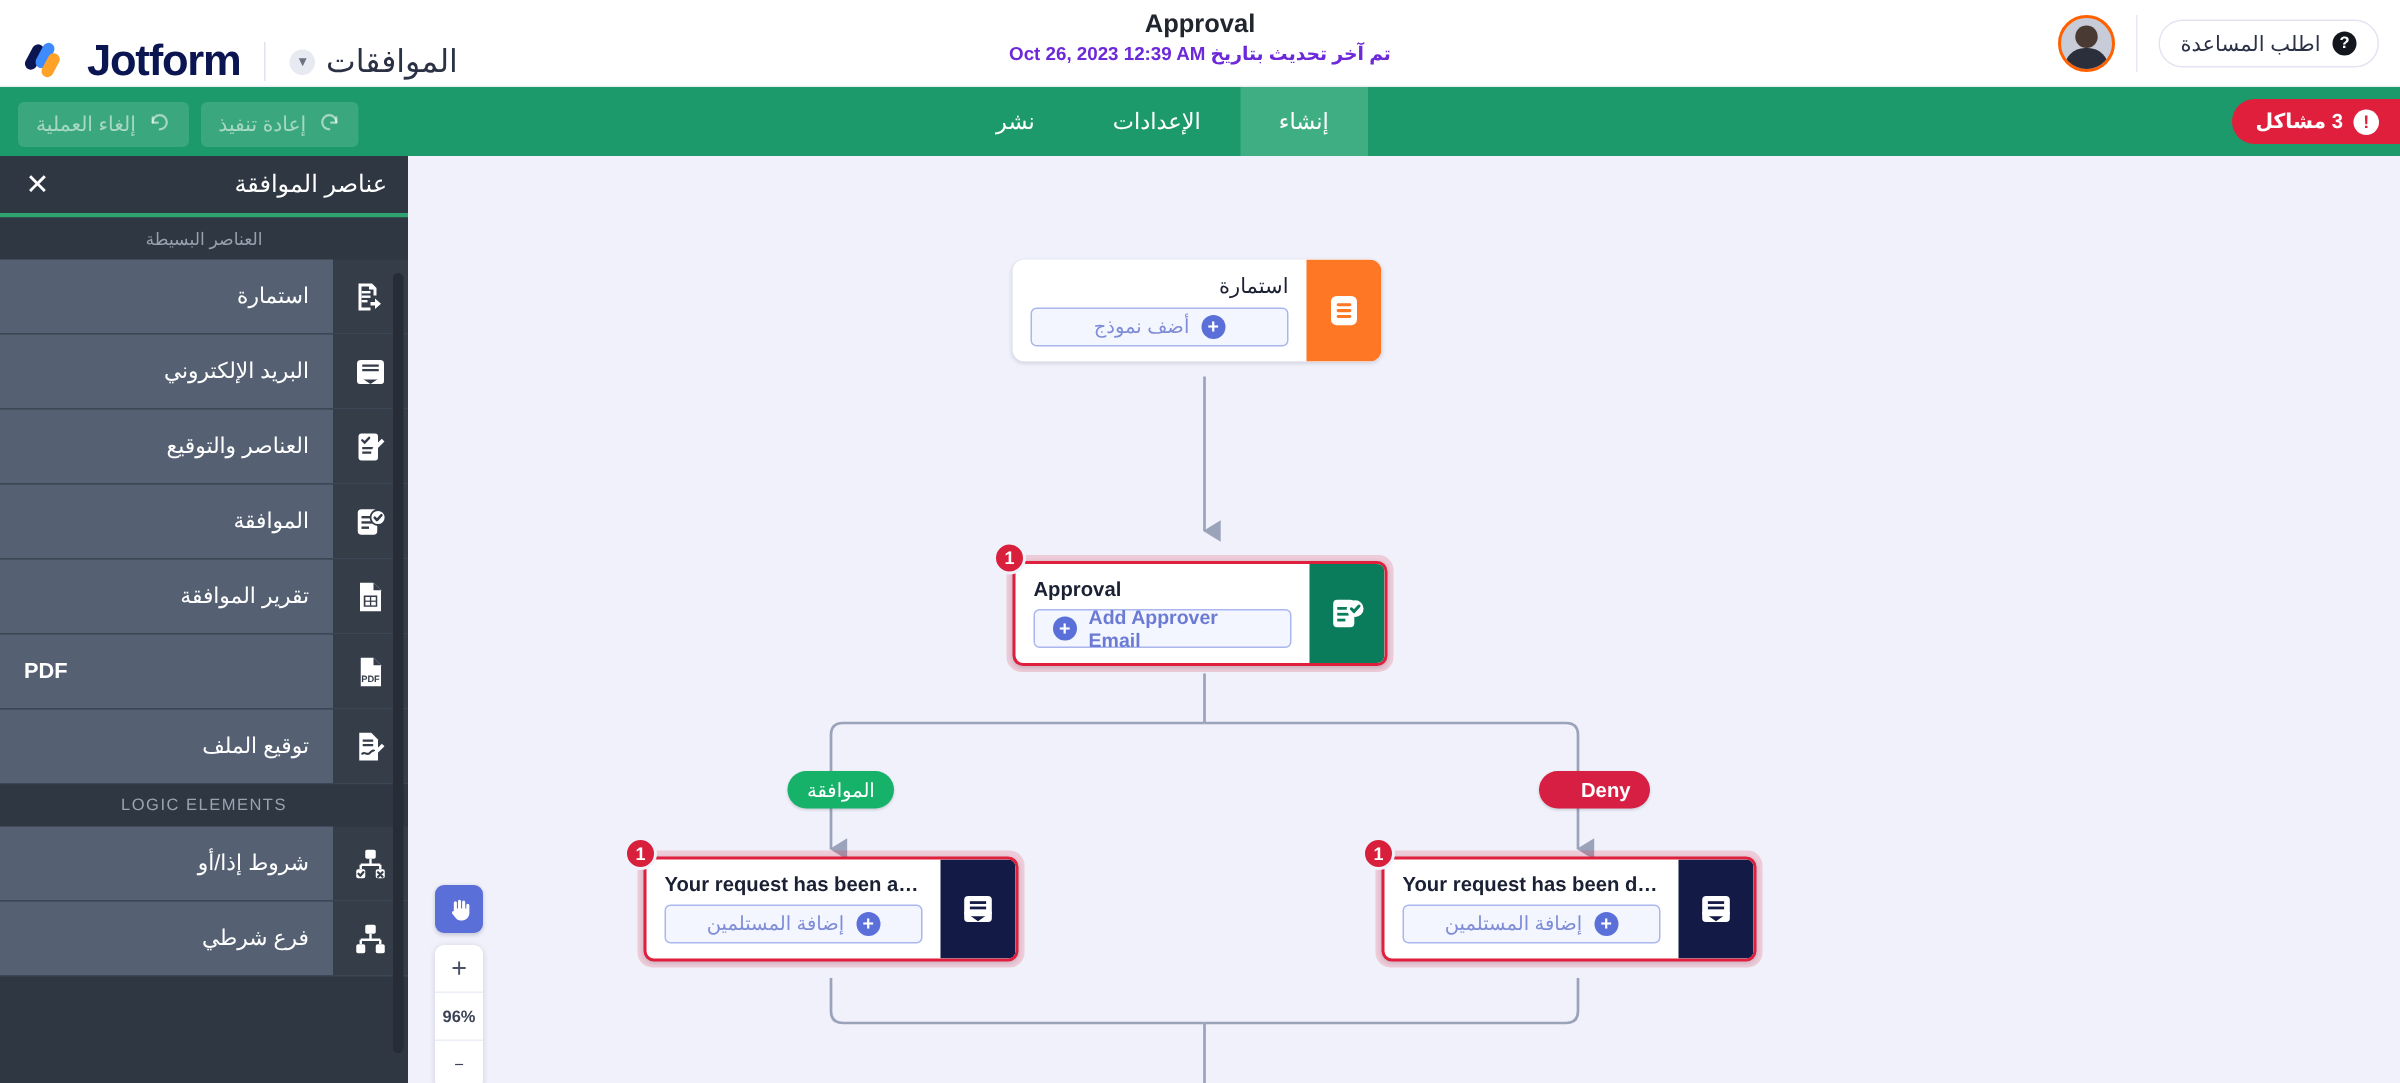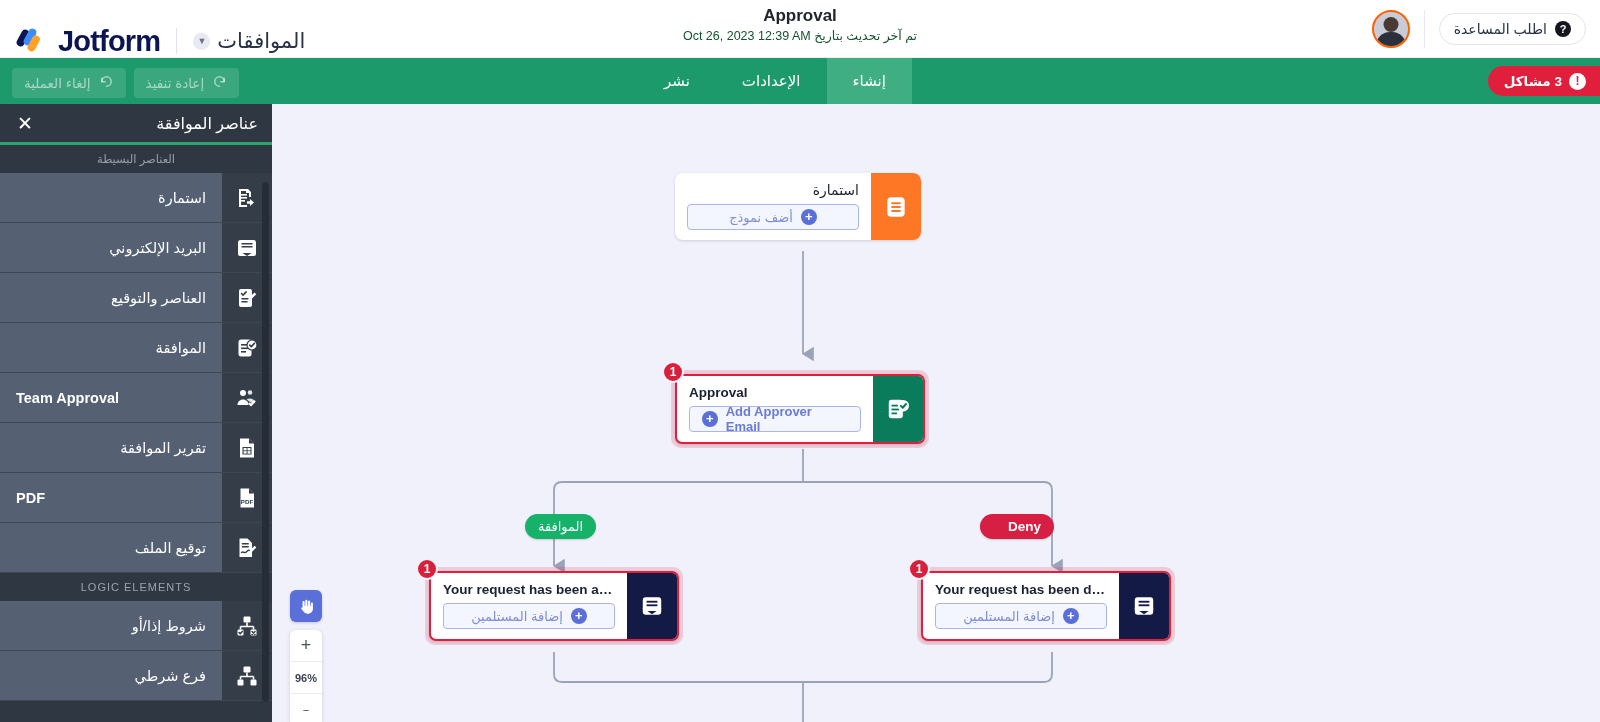--- a/index.html
+++ b/index.html
@@ -40,21 +40,21 @@
     width: 17px; height: 17px; border-radius: 50%;
     background: #e8eaf1; color: #6b7280;
     display: flex; align-items: center; justify-content: center;
     font-size: 9px; line-height: 1;
   }
   .hdr-center {
     position: absolute; left: 0; right: 0; top: 5px;
     text-align: center; pointer-events: none;
   }
   .hdr-title { font-size: 17px; font-weight: bold; color: #21252e; line-height: 22px; }
-  .hdr-sub { font-size: 12.5px; color: #14532d; line-height: 18px; direction: rtl; }
+  .hdr-sub { font-size: 12.5px; color: #6d28d9; line-height: 18px; direction: rtl; font-weight: bold; }
   .hdr-right {
     position: absolute; right: 14px; top: 0; height: 58px;
     display: flex; align-items: center; gap: 14px;
   }
   .help-btn {
     display: flex; align-items: center; gap: 8px;
     height: 32px; padding: 0 14px;
     border: 1px solid #e2e5ef; border-radius: 16px;
     background: #fff; cursor: pointer;
     font-size: 14px; color: #2b3245;
@@ -395,32 +395,20 @@
           <rect x="6" y="8" width="7" height="1.6" fill="#353d48"></rect>
           <rect x="6" y="11.5" width="7" height="1.6" fill="#353d48"></rect>
           <rect x="6" y="15" width="5" height="1.6" fill="#353d48"></rect>
           <circle cx="17" cy="9" r="5" fill="#fff" stroke="#353d48" stroke-width="1.2"></circle>
           <path d="M14.8 9.1l1.5 1.6 3-3.3" stroke="#353d48" stroke-width="1.7" fill="none" stroke-linecap="round" stroke-linejoin="round"></path>
         </svg>
       </span>
       <span class="sb-label-cell">الموافقة</span>
     </div>
 
-    <div class="sb-item">
-      <span class="sb-icon-cell">
-        <svg width="24" height="24" viewBox="0 0 24 24" fill="#fff">
-          <circle cx="8" cy="7" r="3"></circle>
-          <path d="M2.5 19c0-3.2 2.5-5.5 5.5-5.5s5.5 2.3 5.5 5.5z"></path>
-          <circle cx="15" cy="6.5" r="2.3" opacity="0.85"></circle>
-          <path d="M11.5 13.5c1-.7 2.2-1 3.5-1 2.6 0 4.8 1.8 5.2 4.3h-4" opacity="0.85"></path>
-          <path d="M14.5 17.5l1.6 1.7 3.4-3.8" stroke="#fff" stroke-width="2" fill="none" stroke-linecap="round" stroke-linejoin="round"></path>
-        </svg>
-      </span>
-      <span class="sb-label-cell ltr">Team Approval</span>
-    </div>
 
     <div class="sb-item">
       <span class="sb-icon-cell">
         <svg width="24" height="24" viewBox="0 0 24 24" fill="#fff">
           <path d="M5 2.5h9l5 5v14H5z"></path>
           <path d="M14 2.5v5h5" fill="#353d48"></path>
           <rect x="7.5" y="11" width="9" height="7.5" fill="#353d48"></rect>
           <rect x="8.6" y="12" width="3" height="2.4" fill="#fff"></rect>
           <rect x="12.5" y="12" width="3" height="2.4" fill="#fff"></rect>
           <rect x="8.6" y="15.2" width="3" height="2.4" fill="#fff"></rect>
@@ -548,21 +536,21 @@
               <span>Add Approver Email</span>
             </div>
           </div>
         </div>
       </div>
     </div>
 
     <div class="pill approve" style="left:253px; top:410px;">
       <span>الموافقة</span>
     </div>
-    <div class="pill deny" style="left:708px; top:410px;padding-left:28px;">
+    <div class="pill deny" style="left:754px; top:410px;padding-left:28px;">
       <span>Deny</span>
     </div>
 
     <div class="node" style="left:153px; top:463px;">
       <div class="node-err">
         <span class="err-badge">1</span>
         <div class="node-inner">
           <span class="node-icon navy">
             <svg width="26" height="26" viewBox="0 0 24 24">
               <rect x="3.5" y="4" width="17" height="12.5" rx="2.5" fill="#fff"></rect>

